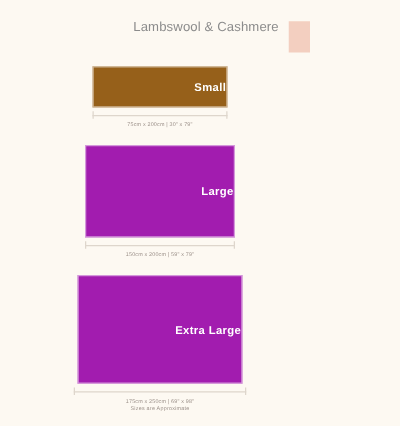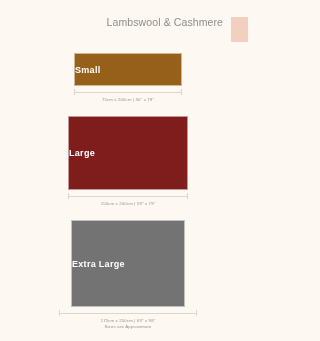--- a/index.html
+++ b/index.html
@@ -66,21 +66,21 @@
   }
   .size-item {
     display: flex;
     flex-direction: column;
     align-items: center;
   }
   .swatch-rect {
     position: relative;
     display: flex;
     align-items: center;
-    justify-content: flex-start;
+    justify-content: flex-end;
     box-sizing: border-box;
     border: 1px solid rgba(255,255,255,0.55);
   }
   .swatch-label {
     font-size: 9px;
     font-weight: bold;
     color: #ffffff;
     letter-spacing: 0.3px;
     text-align: center;
   }
@@ -152,34 +152,34 @@
       <div class="dim-line" id="dim-0" style="width: 108px;">
         <span class="dim-cap left"></span>
         <span class="dim-cap right"></span>
       </div>
       <div class="caption">75cm x 200cm | 30" x 79"</div>
     </div>
 
     <div class="gap-sm"></div>
 
     <div class="size-item">
-      <div class="swatch-rect" id="rect-1" style="width: 120px; height: 74px; background: #7f1d1d;">
+      <div class="swatch-rect" id="rect-1" style="width: 120px; height: 74px; background: #a21caf;">
         <span class="swatch-label">Large</span>
       </div>
       <div class="dim-line" id="dim-1" style="width: 120px;">
         <span class="dim-cap left"></span>
         <span class="dim-cap right"></span>
       </div>
       <div class="caption">150cm x 200cm | 59" x 79"</div>
     </div>
 
     <div class="gap-md"></div>
 
     <div class="size-item">
-      <div class="swatch-rect" id="rect-2" style="width: 114px; height: 87px; background: #737373;">
+      <div class="swatch-rect" id="rect-2" style="width: 132px; height: 87px; background: #a21caf;">
         <span class="swatch-label">Extra Large</span>
       </div>
       <div class="dim-line" id="dim-2" style="width: 138px;">
         <span class="dim-cap left"></span>
         <span class="dim-cap right"></span>
       </div>
       <div class="caption">175cm x 250cm | 69" x 98"</div>
     </div>
 
   </div>

